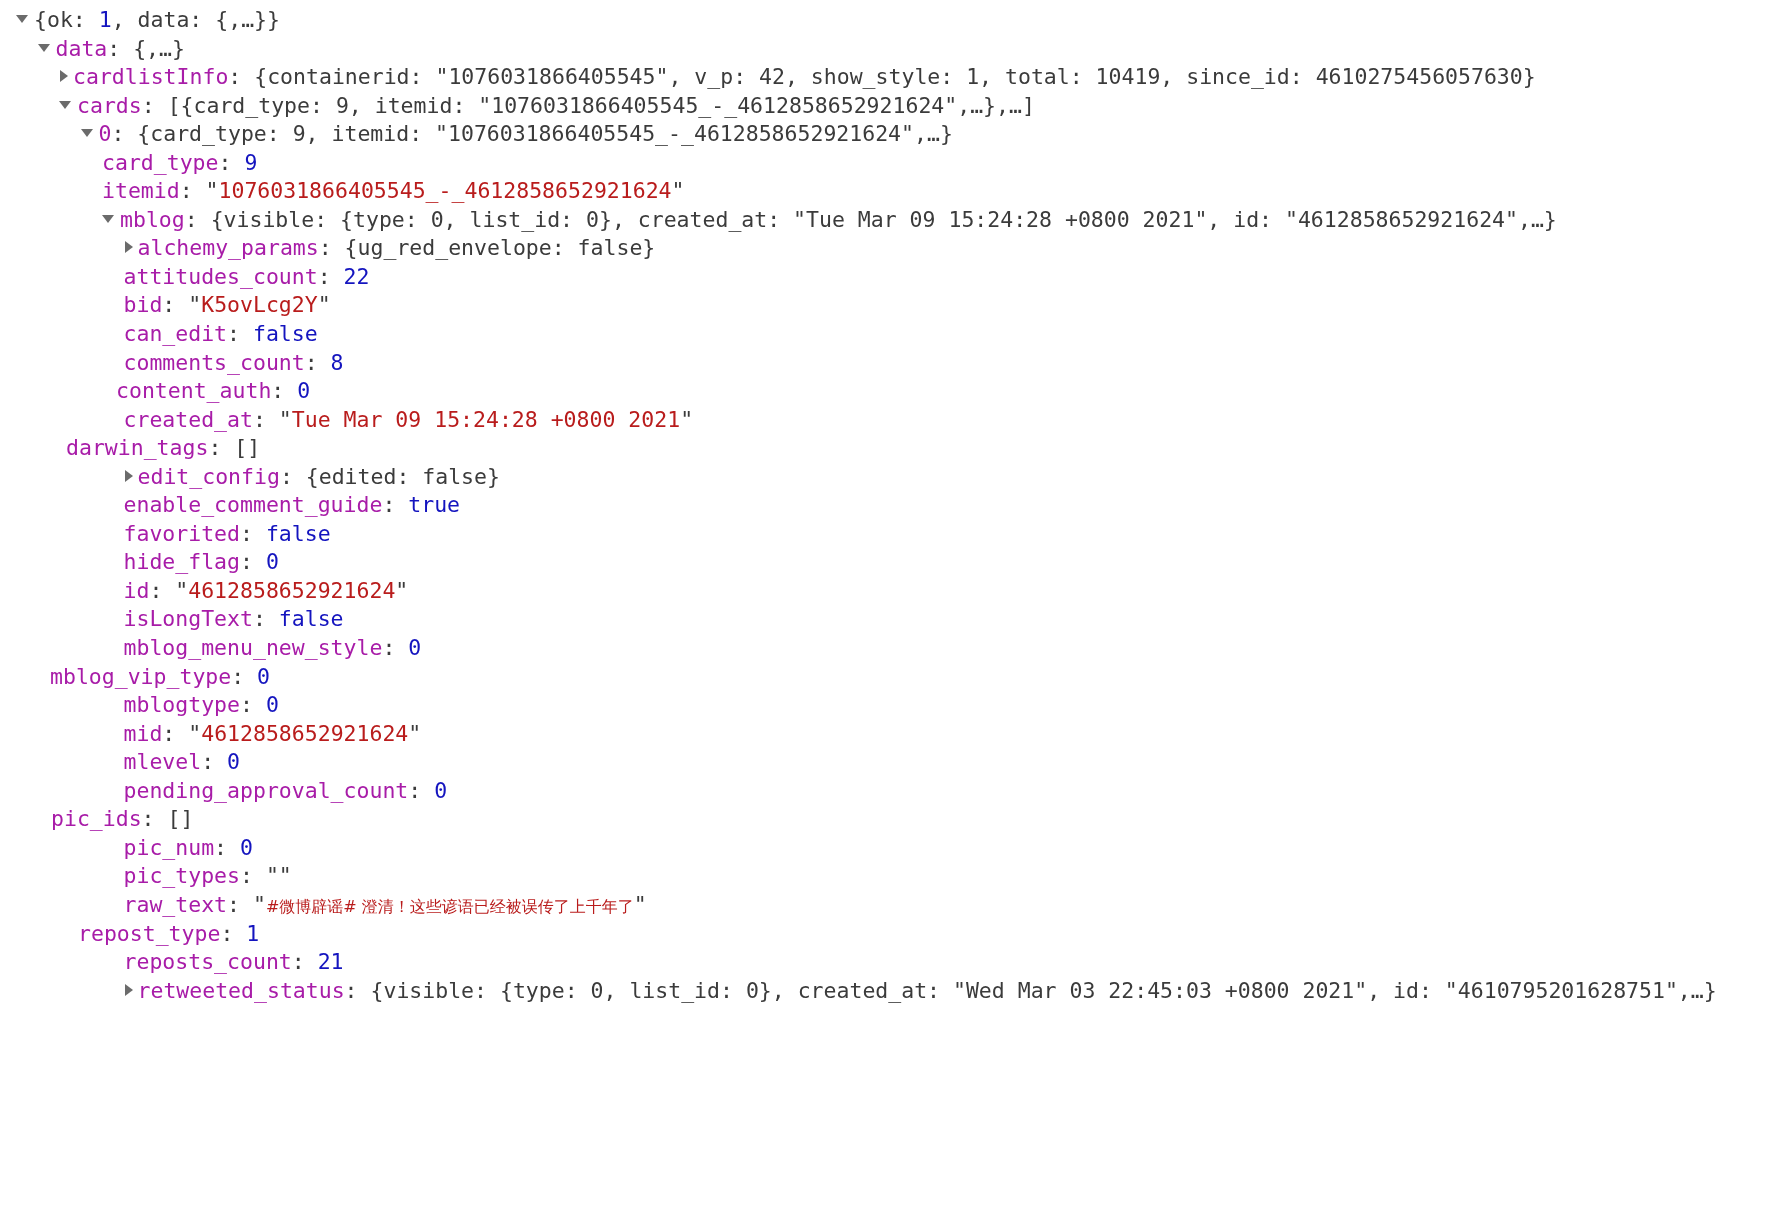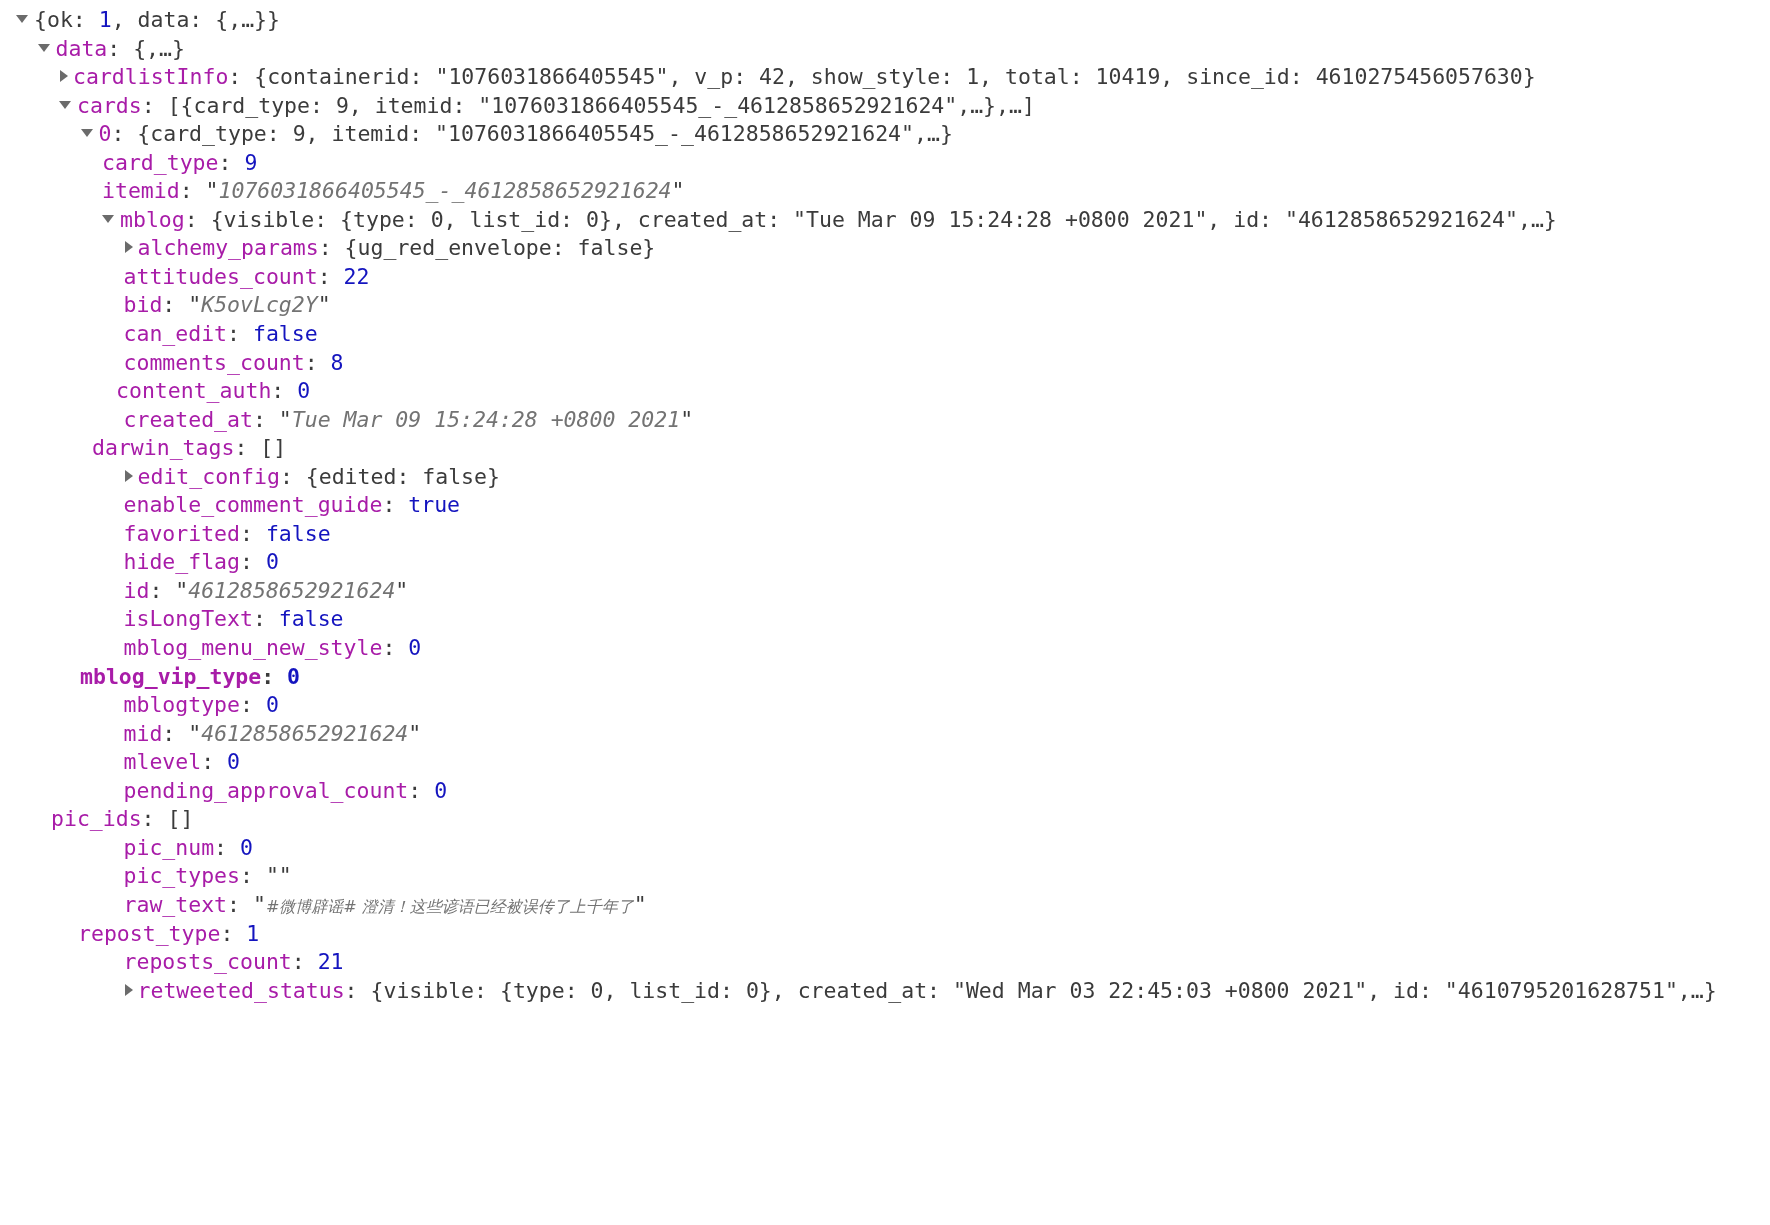--- a/index.html
+++ b/index.html
@@ -46,21 +46,21 @@
     border-bottom: 6.5px solid transparent;
     border-left: 8px solid #6b6b6b;
     margin-right: 5px;
     margin-left: 1px;
   }
   .arrow.none {
     width: 0;
     margin: 0;
   }
   .key        { color: #a81ca8; }
-  .str        { color: #737373; font-style: italic; }
+  .str        { color: #b91c1c; }
   .num        { color: #1414bf; }
   .bool       { color: #1414bf; }
   .punct      { color: #3b3b3b; }
   .plain      { color: #3b3b3b; }
   .cn         { font-family: "DejaVu Sans", "Liberation Sans", sans-serif; font-size: 16px; }
 </style>
 </head>
 <body>
 
 <div id="viewer">
@@ -72,29 +72,29 @@
     <div class="row" style="padding-left: 102px;"><span class="arrow none"></span><span class="key">card_type</span><span class="punct">: </span><span class="num">9</span></div>
     <div class="row" style="padding-left: 102px;"><span class="arrow none"></span><span class="key">itemid</span><span class="punct">: </span><span class="punct">"</span><span class="str">1076031866405545_-_4612858652921624</span><span class="punct">"</span></div>
     <div class="row" style="padding-left: 102px;"><span class="arrow expanded"></span><span class="key">mblog</span><span class="punct">: </span><span class="plain">{visible: {type: 0, list_id: 0}, created_at: "Tue Mar 09 15:24:28 +0800 2021", id: "4612858652921624",…}</span></div>
     <div class="row" style="padding-left: 123.5px;"><span class="arrow collapsed"></span><span class="key">alchemy_params</span><span class="punct">: </span><span class="plain">{ug_red_envelope: false}</span></div>
     <div class="row" style="padding-left: 123.5px;"><span class="arrow none"></span><span class="key">attitudes_count</span><span class="punct">: </span><span class="num">22</span></div>
     <div class="row" style="padding-left: 123.5px;"><span class="arrow none"></span><span class="key">bid</span><span class="punct">: </span><span class="punct">"</span><span class="str">K5ovLcg2Y</span><span class="punct">"</span></div>
     <div class="row" style="padding-left: 123.5px;"><span class="arrow none"></span><span class="key">can_edit</span><span class="punct">: </span><span class="bool">false</span></div>
     <div class="row" style="padding-left: 123.5px;"><span class="arrow none"></span><span class="key">comments_count</span><span class="punct">: </span><span class="num">8</span></div>
     <div class="row" style="padding-left: 73px; margin-left: 43px;"><span class="arrow none"></span><span class="key">content_auth</span><span class="punct">: </span><span class="num">0</span></div>
     <div class="row" style="padding-left: 123.5px;"><span class="arrow none"></span><span class="key">created_at</span><span class="punct">: </span><span class="punct">"</span><span class="str">Tue Mar 09 15:24:28 +0800 2021</span><span class="punct">"</span></div>
-    <div class="row" style="padding-left: 92px;"><span class="arrow none"></span><span class="key">darwin_tags</span><span class="punct">: </span><span class="plain">[]</span></div>
+    <div class="row" style="padding-left: 66px;"><span class="arrow none"></span><span class="key">darwin_tags</span><span class="punct">: </span><span class="plain">[]</span></div>
     <div class="row" style="padding-left: 123.5px;"><span class="arrow collapsed"></span><span class="key">edit_config</span><span class="punct">: </span><span class="plain">{edited: false}</span></div>
     <div class="row" style="padding-left: 123.5px;"><span class="arrow none"></span><span class="key">enable_comment_guide</span><span class="punct">: </span><span class="bool">true</span></div>
     <div class="row" style="padding-left: 123.5px;"><span class="arrow none"></span><span class="key">favorited</span><span class="punct">: </span><span class="bool">false</span></div>
     <div class="row" style="padding-left: 123.5px;"><span class="arrow none"></span><span class="key">hide_flag</span><span class="punct">: </span><span class="num">0</span></div>
     <div class="row" style="padding-left: 123.5px;"><span class="arrow none"></span><span class="key">id</span><span class="punct">: </span><span class="punct">"</span><span class="str">4612858652921624</span><span class="punct">"</span></div>
     <div class="row" style="padding-left: 123.5px;"><span class="arrow none"></span><span class="key">isLongText</span><span class="punct">: </span><span class="bool">false</span></div>
     <div class="row" style="padding-left: 123.5px;"><span class="arrow none"></span><span class="key">mblog_menu_new_style</span><span class="punct">: </span><span class="num">0</span></div>
-    <div class="row" style="padding-left: 80px; font-weight: bold;"><span class="arrow none"></span><span class="key">mblog_vip_type</span><span class="punct">: </span><span class="num">0</span></div>
+    <div class="row" style="padding-left: 50px;"><span class="arrow none"></span><span class="key">mblog_vip_type</span><span class="punct">: </span><span class="num">0</span></div>
     <div class="row" style="padding-left: 123.5px;"><span class="arrow none"></span><span class="key">mblogtype</span><span class="punct">: </span><span class="num">0</span></div>
     <div class="row" style="padding-left: 123.5px;"><span class="arrow none"></span><span class="key">mid</span><span class="punct">: </span><span class="punct">"</span><span class="str">4612858652921624</span><span class="punct">"</span></div>
     <div class="row" style="padding-left: 123.5px;"><span class="arrow none"></span><span class="key">mlevel</span><span class="punct">: </span><span class="num">0</span></div>
     <div class="row" style="padding-left: 123.5px;"><span class="arrow none"></span><span class="key">pending_approval_count</span><span class="punct">: </span><span class="num">0</span></div>
     <div class="row" style="padding-left: 51px;"><span class="arrow none"></span><span class="key">pic_ids</span><span class="punct">: </span><span class="plain">[]</span></div>
     <div class="row" style="padding-left: 123.5px;"><span class="arrow none"></span><span class="key">pic_num</span><span class="punct">: </span><span class="num">0</span></div>
     <div class="row" style="padding-left: 123.5px;"><span class="arrow none"></span><span class="key">pic_types</span><span class="punct">: </span><span class="punct">""</span></div>
     <div class="row" style="padding-left: 123.5px;"><span class="arrow none"></span><span class="key">raw_text</span><span class="punct">: </span><span class="punct">"</span><span class="str cn">#微博辟谣# 澄清！这些谚语已经被误传了上千年了</span><span class="punct">"</span></div>
     <div class="row" style="padding-left: 78px;"><span class="arrow none"></span><span class="key">repost_type</span><span class="punct">: </span><span class="num">1</span></div>
     <div class="row" style="padding-left: 123.5px;"><span class="arrow none"></span><span class="key">reposts_count</span><span class="punct">: </span><span class="num">21</span></div>

